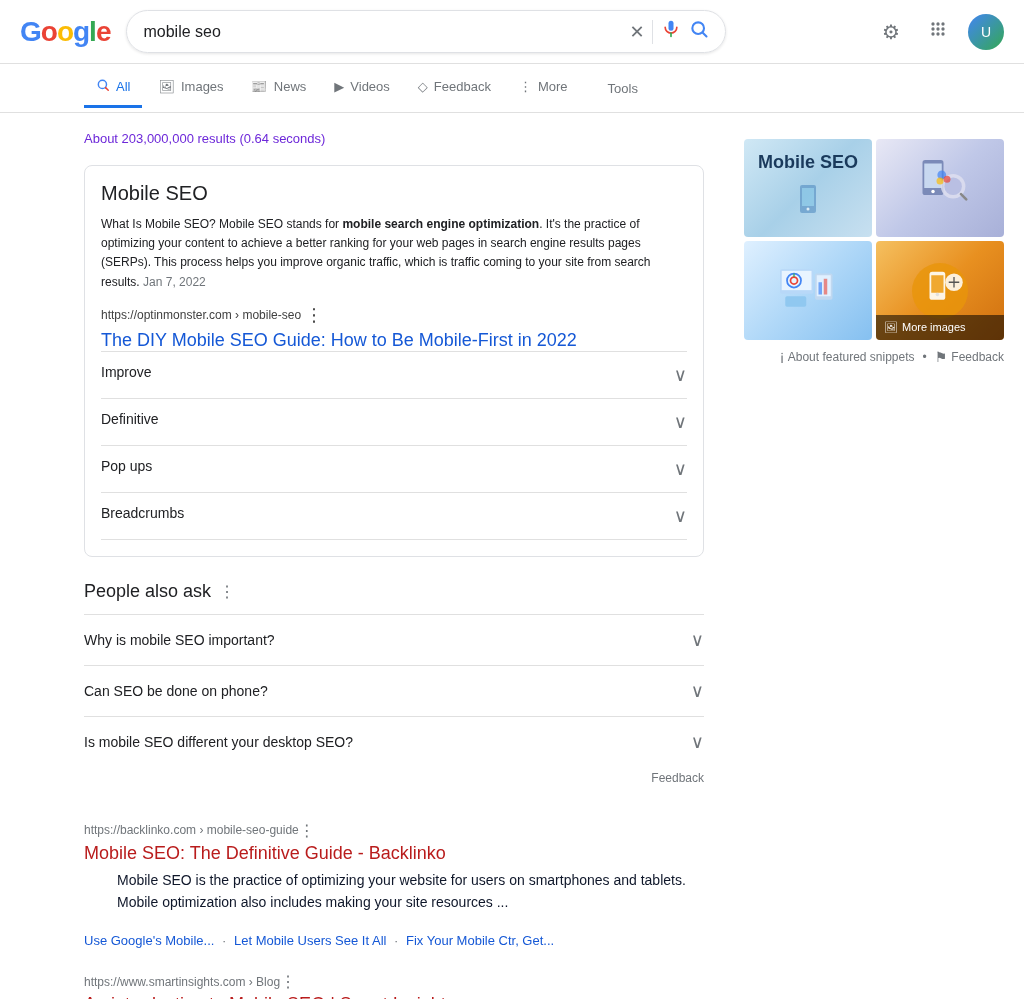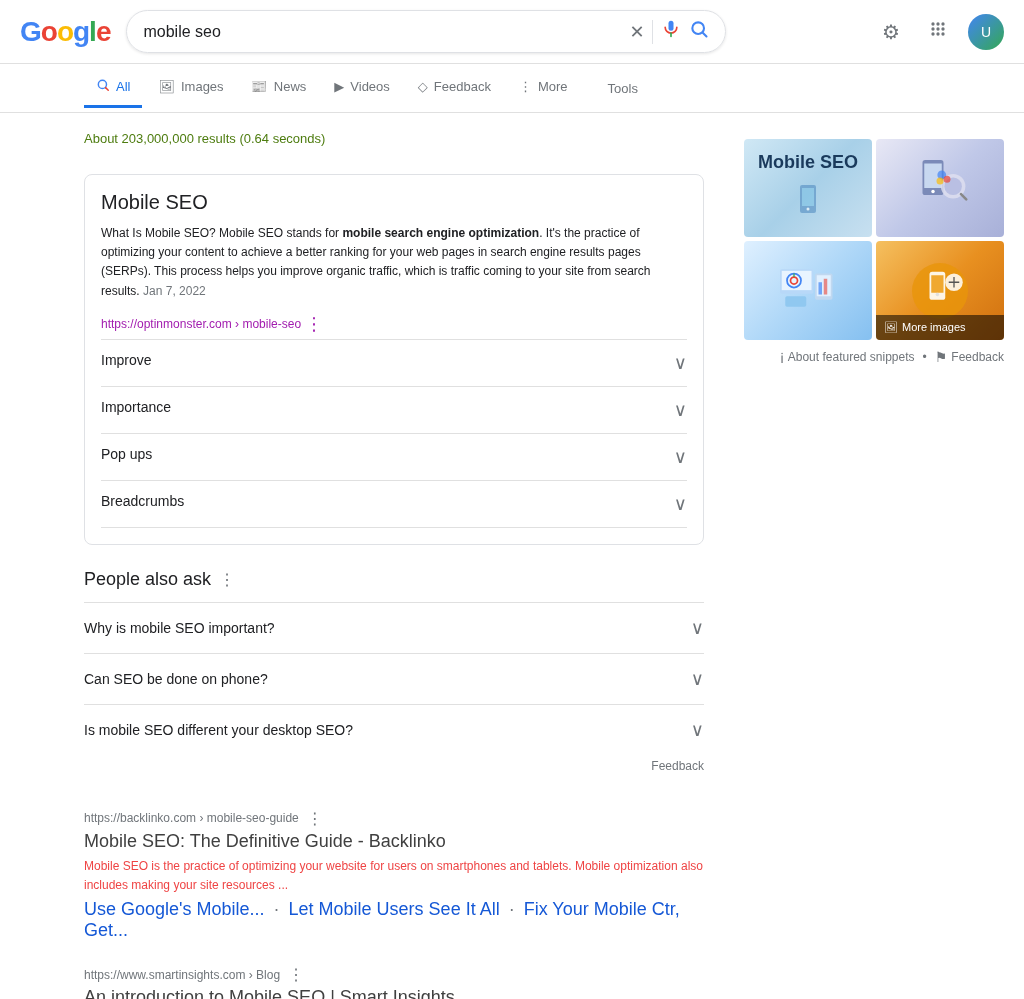--- a/index.html
+++ b/index.html
@@ -107,23 +107,23 @@
       display: flex;
       max-width: 1024px;
       padding: 10px 20px 10px 84px;
       gap: 40px;
     }
     #left-col { flex: 1; max-width: 650px; }
     #right-col { width: 260px; flex-shrink: 0; }
 
     
     #results-count {
-      color: #4d7c0f;
+      color: #6d28d9;
       font-size: 13px;
-      margin: 8px 0 28px 0;
+      margin: 8px 0 19px 0;
     }
 
     
     #featured-snippet {
       border: 1px solid #dfe1e5;
       border-radius: 8px;
       padding: 16px;
       margin-bottom: 20px;
     }
     .snippet-title {
@@ -138,21 +138,21 @@
       color: #202124;
     }
     .snippet-text strong { font-weight: 700; }
     .snippet-date { color: #70757a; }
 
     .snippet-url-row {
       display: flex;
       align-items: center;
       gap: 4px;
       margin: 12px 0 4px 0;
-      color: #a21caf;
+      color: #404040;
       font-size: 12px;
     }
     .snippet-url-more { cursor: pointer; font-size: 18px; }
 
     .snippet-link {
       color: #1558d6;
       font-size: 18px;
       text-decoration: none;
       cursor: pointer;
     }
@@ -203,42 +203,43 @@
       cursor: pointer;
     }
 
     
     .search-result {
       margin-bottom: 24px;
     }
     .result-url-row {
       display: flex;
       align-items: center;
-      gap: 8px;
+      gap: 0;
       color: #70757a;
       font-size: 12px;
       margin-bottom: 2px;
     }
     .result-more-btn { cursor: pointer; font-size: 16px; color: #70757a; }
     .result-title {
-      color: #404040;
+      color: #b91c1c;
       font-size: 18px;
       text-decoration: none;
       cursor: pointer;
       line-height: 1.3;
     }
     .result-snippet {
-      font-size: 12px;
-      color: #ef4444;
+      font-size: 14px;
+      color: #0f172a;
       line-height: 1.58;
       margin-top: 4px;
+      margin-left: 33px;
     }
     .result-links {
-      font-size: 18px;
-      margin-top: 4px;
+      font-size: 13px;
+      margin-top: 20px;
       color: #1558d6;
     }
     .result-links a { color: #1558d6; text-decoration: none; cursor: pointer; }
     .result-links .sep { color: #70757a; margin: 0 4px; }
 
     
     #right-col-images {
       margin-top: 16px;
     }
     .images-grid {
@@ -410,28 +411,29 @@
 
     <div id="featured-snippet">
       <div class="snippet-title">Mobile SEO</div>
       <div class="snippet-text">
         <span>What Is Mobile SEO? Mobile SEO stands for </span><strong>mobile search engine optimization</strong><span>. It's the practice of optimizing your content to achieve a better ranking for your web pages in search engine results pages (SERPs). This process helps you improve organic traffic, which is traffic coming to your site from search results.</span> <span class="snippet-date">Jan 7, 2022</span>
       </div>
       <div class="snippet-url-row">
         <span>https://optinmonster.com › mobile-seo</span>
         <span class="snippet-url-more">⋮</span>
       </div>
+      <a class="snippet-link">The DIY Mobile SEO Guide: How to Be Mobile-First in 2022</a>
 
       <div>
         <div class="expand-row">
           <span>Improve</span>
           <span class="chevron">∨</span>
         </div>
         <div class="expand-row">
-          <span>Importance</span>
+          <span>Definitive</span>
           <span class="chevron">∨</span>
         </div>
         <div class="expand-row">
           <span>Pop ups</span>
           <span class="chevron">∨</span>
         </div>
         <div class="expand-row">
           <span>Breadcrumbs</span>
           <span class="chevron">∨</span>
         </div>

